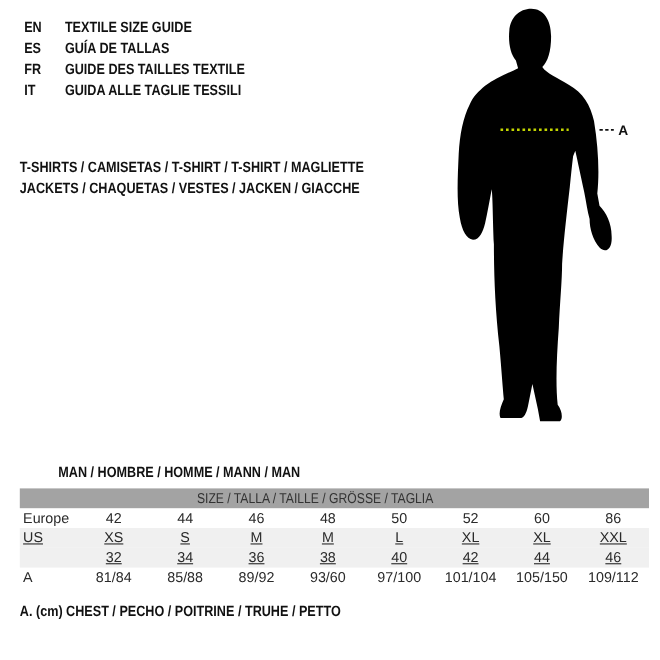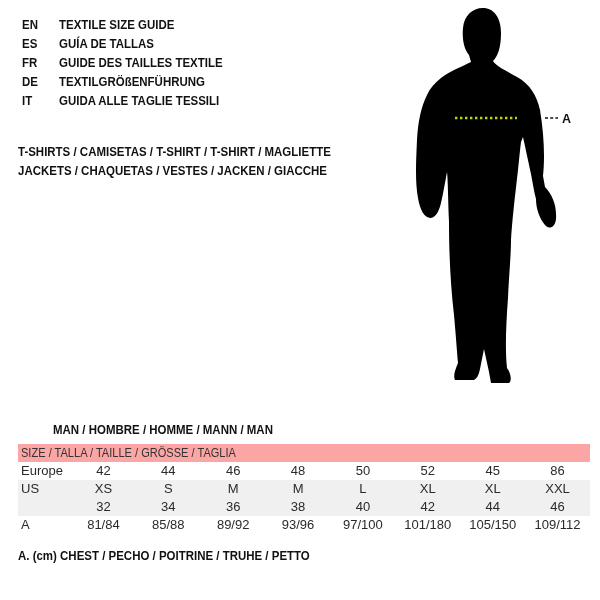--- a/index.html
+++ b/index.html
@@ -20,23 +20,23 @@
 
   
   .fig-svg { position:absolute; left:395px; top:0px; }
   .fig-label { font-family:"Liberation Sans", sans-serif; font-size:12.5px; font-weight:bold; fill:#111; }
 
   
   .man-title { position:absolute; left:18px; top:420px; font-weight:bold; font-size:13.5px; height:19px; line-height:19px;margin-left:35px; }
 
   
   .size-table { position:absolute; left:18px; top:444px; width:572px; font-size:13px; color:#2a2a2a; }
-  .st-header { height:18px; line-height:18px; background:#fca5a5; padding-left:3px; color:#333; }
+  .st-header { height:18px; line-height:18px; background:#a3a3a3; padding-left:3px; color:#333;text-align:center; }
   .st-row { display:flex; height:18px; line-height:18px; }
-  .st-row.gray { background:#f0f0f0; }
+  .st-row.gray { background:#f0f0f0;text-decoration:underline; }
   .st-label { width:50px; padding-left:3px; }
   .st-cell { flex:1; text-align:center; }
 
   
   .footnote { position:absolute; left:18px; top:548px; font-weight:bold; font-size:13.5px; }
 </style>
 </head>
 <body>
 
 <div class="canvas">
@@ -46,24 +46,20 @@
       <span class="lang-code"><span class="cond">EN</span></span>
       <span class="cond">TEXTILE SIZE GUIDE</span>
     </div>
     <div class="lang-row">
       <span class="lang-code"><span class="cond">ES</span></span>
       <span class="cond">GUÍA DE TALLAS</span>
     </div>
     <div class="lang-row">
       <span class="lang-code"><span class="cond">FR</span></span>
       <span class="cond">GUIDE DES TAILLES TEXTILE</span>
-    </div>
-    <div class="lang-row">
-      <span class="lang-code"><span class="cond">DE</span></span>
-      <span class="cond">TEXTILGRÖßENFÜHRUNG</span>
     </div>
     <div class="lang-row">
       <span class="lang-code"><span class="cond">IT</span></span>
       <span class="cond">GUIDA ALLE TAGLIE TESSILI</span>
     </div>
   </div>
 
   <div class="cat-block">
     <div class="cat-line"><span class="cond">T-SHIRTS / CAMISETAS / T-SHIRT / T-SHIRT / MAGLIETTE</span></div>
     <div class="cat-line"><span class="cond">JACKETS / CHAQUETAS / VESTES / JACKEN / GIACCHE</span></div>
@@ -119,21 +115,21 @@
     <div class="st-header"><span class="cond">SIZE / TALLA / TAILLE / GRÖSSE / TAGLIA</span></div>
 
     <div class="st-row">
       <span class="st-label">Europe</span>
       <span class="st-cell">42</span>
       <span class="st-cell">44</span>
       <span class="st-cell">46</span>
       <span class="st-cell">48</span>
       <span class="st-cell">50</span>
       <span class="st-cell">52</span>
-      <span class="st-cell">45</span>
+      <span class="st-cell">60</span>
       <span class="st-cell">86</span>
     </div>
 
     <div class="st-row gray">
       <span class="st-label">US</span>
       <span class="st-cell">XS</span>
       <span class="st-cell">S</span>
       <span class="st-cell">M</span>
       <span class="st-cell">M</span>
       <span class="st-cell">L</span>
@@ -152,23 +148,23 @@
       <span class="st-cell">42</span>
       <span class="st-cell">44</span>
       <span class="st-cell">46</span>
     </div>
 
     <div class="st-row">
       <span class="st-label">A</span>
       <span class="st-cell">81/84</span>
       <span class="st-cell">85/88</span>
       <span class="st-cell">89/92</span>
-      <span class="st-cell">93/96</span>
+      <span class="st-cell">93/60</span>
       <span class="st-cell">97/100</span>
-      <span class="st-cell">101/180</span>
+      <span class="st-cell">101/104</span>
       <span class="st-cell">105/150</span>
       <span class="st-cell">109/112</span>
     </div>
   </div>
 
   <div class="footnote"><span class="cond">A. (cm) CHEST / PECHO / POITRINE / TRUHE / PETTO</span></div>
 
 </div>
 
 </body></html>

